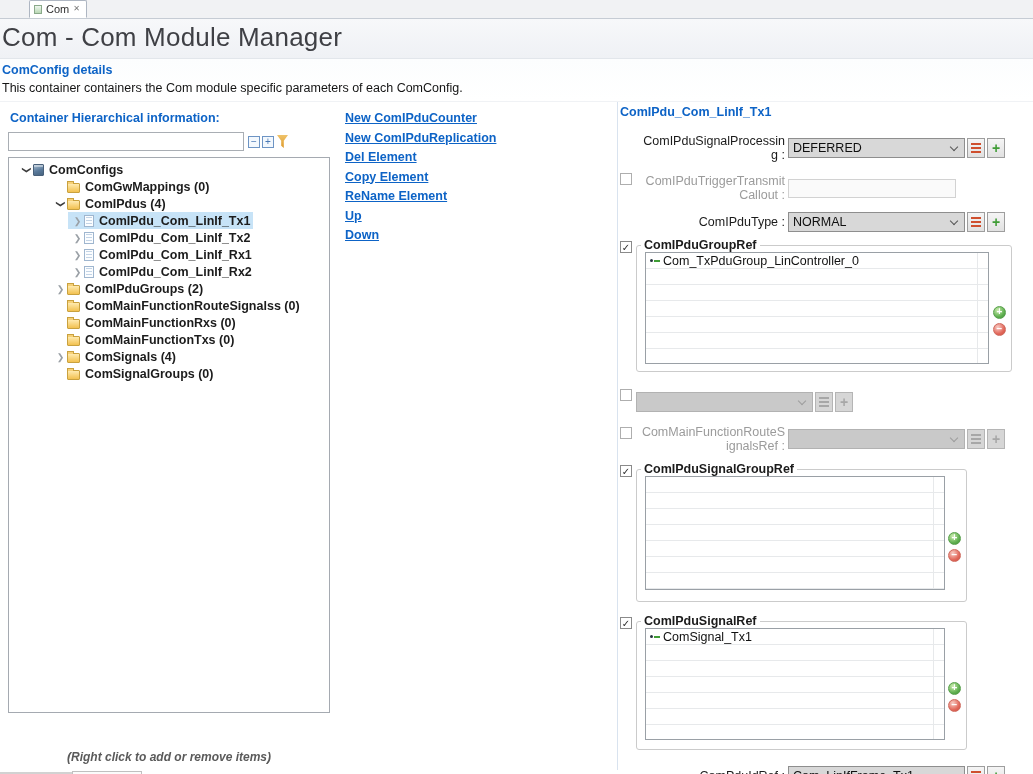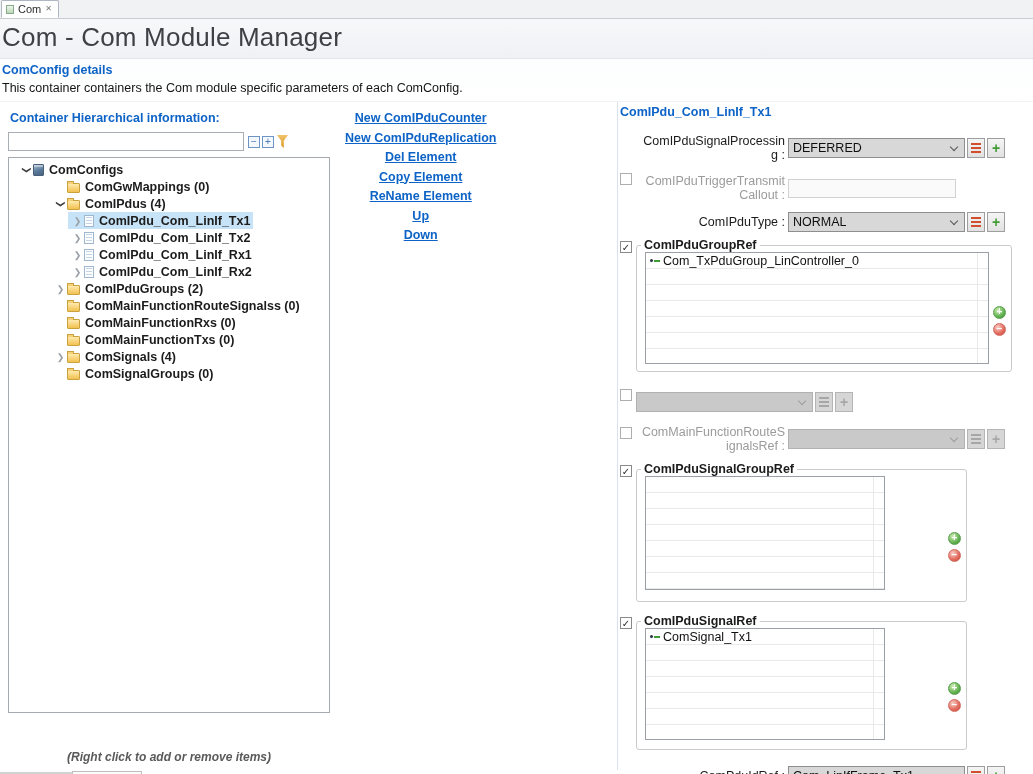--- a/index.html
+++ b/index.html
@@ -1,20 +1,20 @@
 <!DOCTYPE html>
 <html><head>
 <meta charset="utf-8">
 <style>
   * { box-sizing: border-box; margin: 0; padding: 0; }
   html,body { width:1033px; height:774px; overflow:hidden; background:#fff;
     font-family:"Liberation Sans", sans-serif; color:#1e1e1e; }
 
   
-  .tabbar { height:19px; background:#f1f2f4; border-bottom:1px solid #c6ccd4; display:flex; }
+  .tabbar { height:19px; background:#f1f2f4; border-bottom:1px solid #c6ccd4; display:flex;padding-left:28px; }
   .tab { background:#fff; border:1px solid #aeb6c2; border-bottom:1px solid #fff;
     border-radius:2px 2px 0 0; display:flex; align-items:center; gap:4px;
     padding:0 6px 0 4px; font-size:11px; color:#2e2e2e; margin-left:1px; }
   .tab-file-icon { width:8px; height:9px; background:linear-gradient(#eef6ee,#b9d8b4);
     border:1px solid #8aa98a; }
   .tab-close { color:#777; font-size:8px; line-height:1; }
   .tab-close::after { content:"✕"; }
 
   
   .titleband { background:linear-gradient(#f7f8fa,#eff1f5); border-bottom:1px solid #e2e6eb;
@@ -57,21 +57,21 @@
   .icon-folder::before { content:""; position:absolute; top:-3px; left:-1px; width:5px; height:2px;
     background:#f6d077; border:1px solid #c9a13e; border-bottom:none; }
   .icon-page { width:10px; height:12px; background:#fbfdff; border:1px solid #9fb6cf; position:relative; }
   .icon-page::before { content:""; position:absolute; top:1px; left:1px; right:1px; height:1px;
     background:#c3d4e6; box-shadow:0 3px 0 #c3d4e6, 0 6px 0 #c3d4e6; }
 
   .hint { position:absolute; left:8px; top:648px; width:322px; text-align:center;
     font-size:12px; font-style:italic; font-weight:bold; color:#5a5a5a; }
 
   
-  .links { position:absolute; left:345px; top:7px; display:flex; flex-direction:column;align-items:center; }
+  .links { position:absolute; left:345px; top:7px; display:flex; flex-direction:column; }
   .links a { color:#0d63c6; font-size:12.5px; font-weight:600; text-decoration:underline;
     line-height:19.5px; cursor:pointer; }
 
   .vsep { position:absolute; left:617px; top:0; height:668px; width:1px; background:#d9e3ef; }
 
   
   .details { position:absolute; left:620px; top:3px; width:412px; }
   .d-title { color:#0d63c6; font-weight:bold; font-size:12.5px; height:16px; margin-bottom:9px; }
 
   .drow { display:flex; align-items:center; }
@@ -107,21 +107,21 @@
   .dinput { width:168px; height:19px; border:1px solid #d2d2d2; background:#fafafa; flex:none;
     font-size:12px; padding:0 3px; }
 
   .fsrow { position:relative; padding-left:16px; }
   .fsrow .cb { position:absolute; left:0; top:3px; }
   .gbox { position:relative; border:1px solid #cbcbcb; border-radius:3px; }
   .gbox legend { font-size:12.5px; font-weight:600; color:#1b1b1b; margin-left:4px; padding:0 3px; }
   .gbox.wide { width:376px; } .gbox.narrow { width:331px; }
   .reftable { position:relative; margin:0 0 8px 8px; border:1px solid #9aa0a6; background:#fff;
     overflow:hidden; }
-  .gbox.wide .reftable { width:344px; } .gbox.narrow .reftable { width:240px; }
+  .gbox.wide .reftable { width:344px; } .gbox.narrow .reftable { width:300px; }
   .trow { height:16px; border-bottom:1px solid #e7e9eb; display:flex; align-items:center;
     font-size:12.5px; padding-left:4px; color:#111; }
   .trow:last-of-type { border-bottom:none; }
   .vline { position:absolute; top:0; bottom:0; right:10px; width:1px; background:#e7e9eb; }
   .ref-icon { display:inline-flex; align-items:center; margin-right:3px; flex:none; }
   .rdot { width:3px; height:3px; border-radius:50%; background:#26323f; display:inline-block; }
   .rdash { width:6px; height:2px; background:#3f9c35; display:inline-block; margin-left:1px; }
   .circ-col { position:absolute; right:5px; top:45%; display:flex; flex-direction:column; gap:4px; }
   .circle-btn { width:13px; height:13px; border-radius:50%; display:flex; align-items:center;
     justify-content:center; color:#fff; font-size:10px; font-weight:bold; line-height:1; }

